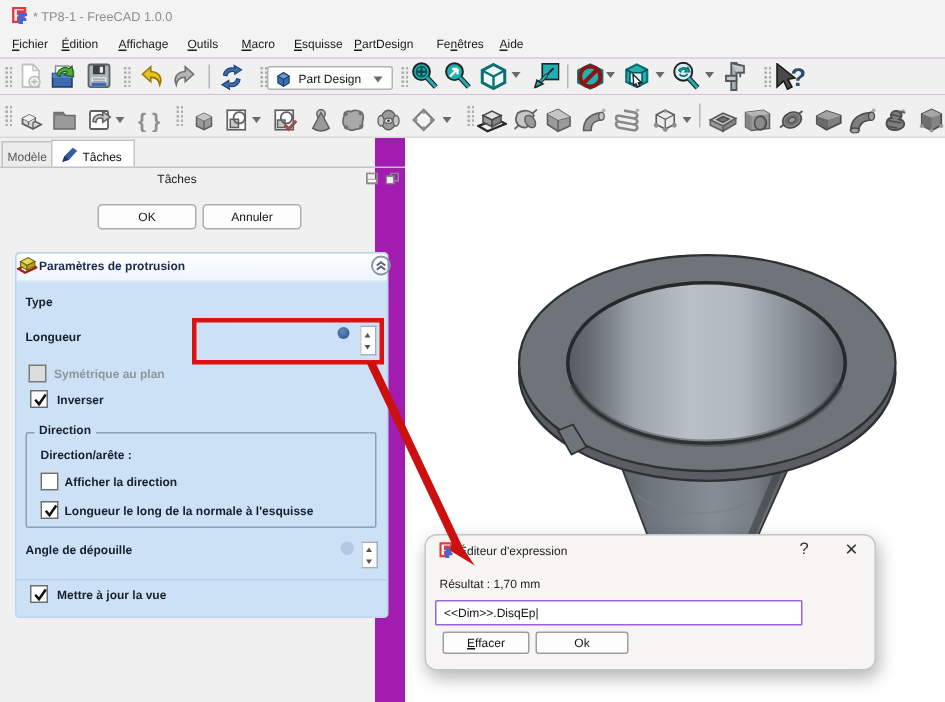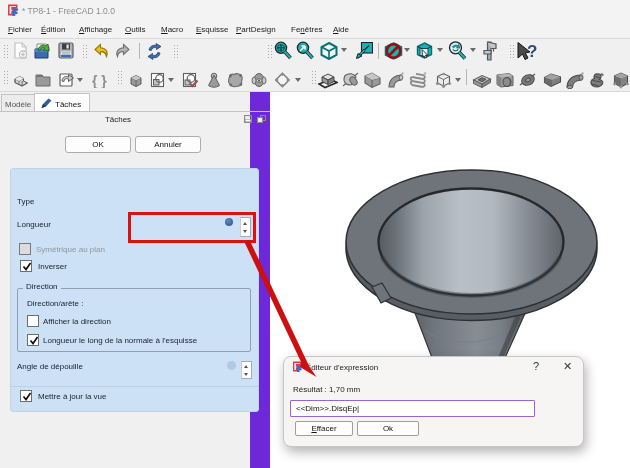--- a/index.html
+++ b/index.html
@@ -1,18 +1,18 @@
 <!DOCTYPE html>
 <html><head>
 <meta charset="utf-8">
 <style>
 * { margin:0; padding:0; box-sizing:border-box; }
 html,body { width:630px; height:468px; overflow:hidden; }
 body { font-family:"Liberation Sans", sans-serif; font-size:8px; color:#1a1a1a; }
-#app { position:absolute; top:0; left:0; width:630px; height:468px; background:#6d28d9; }
+#app { position:absolute; top:0; left:0; width:630px; height:468px; background:#a21caf; }
 .abs { position:absolute; }
 
 
 #titlebar { position:absolute; top:0; left:0; width:630px; height:20px; background:#f3f3f3; }
 #titletext { position:absolute; left:22px; top:6px; color:#8d8d8d; font-size:8.5px; }
 
 
 #menubar { position:absolute; top:20px; left:0; width:630px; height:19px; background:#f3f3f3; border-bottom:1px solid #dadada; }
 .menu { position:absolute; top:5px; font-size:8px; color:#1a1a1a; }
 .menu u { text-decoration:underline; }
@@ -41,21 +41,21 @@
 
 #tasktitle { position:absolute; top:20px; left:0; width:270px; height:16px; }
 #tasktitle .t { position:absolute; left:0; width:236px; text-align:center; top:3px; font-size:8px; color:#222; }
 
 .btn { position:absolute; background:#fdfdfd; border:1px solid #adadad; border-radius:3px; text-align:center; font-size:8px; color:#111; }
 
 
 #bluepanel { position:absolute; left:10px; top:76px; width:249px; height:244px; background:#cde1f6; border:1px solid #bcd4ee; border-radius:3px; }
 #bphead { position:absolute; left:0; top:0; width:247px; height:19px; background:linear-gradient(#ffffff,#edf4fc); border-bottom:1px solid #dcebf8; border-radius:3px 3px 0 0; }
 #bphead b { position:absolute; left:15px; top:4px; font-size:8px; color:#1b2a4a; }
-.lbl { position:absolute; font-size:8px; color:#16202e; }
+.lbl { position:absolute; font-size:8px; color:#16202e;font-weight:bold; }
 .combo { position:absolute; background:#fff; border:1px solid #9daebe; border-radius:2px; font-size:8px; color:#111; }
 .combo span { position:absolute; left:6px; top:3.5px; }
 .combo .ca { position:absolute; right:6px; top:7px; width:0; height:0; border-left:2.8px solid transparent; border-right:2.8px solid transparent; border-top:3.2px solid #8a8a8a; }
 .check { position:absolute; width:12px; height:12px; background:#fff; border:1px solid #6e6e6e; }
 .check.dis { background:#dcdcdc; border-color:#7a7a7a; }
 .check svg { position:absolute; left:0px; top:0px; }
 .spinfield { position:absolute; background:#fff; border:1px solid #9daebe; border-radius:2px 0 0 2px; font-size:8px; color:#111; }
 .spinfield span { position:absolute; left:7px; top:5px; }
 .spinbtns { position:absolute; background:#fff; border:1px solid #9daebe; border-left:1px solid #c6cdd5; }
 .spinbtns .up, .spinbtns .dn { position:absolute; left:0; width:100%; height:50%; }
@@ -191,20 +191,29 @@
           <path d="M1 9.5 L8 9.5 L8 13 L1 13 Z" fill="#c2c7cb" stroke="#53585c" stroke-width="1.2"></path>
           <path d="M10.5 7.5 L10.5 10.5" stroke="#53585c" stroke-width="1.2"></path>
         </svg>
         <div class="grip" style="left:509px;top:5px"></div>
         <svg class="abs" style="left:516px;top:3px" width="28" height="18" viewBox="0 0 28 18">
           <path d="M2 0.5 L2 16 L6.5 12 L9 17.5 L12 16 L9.3 10.8 L14 10 Z" fill="#4a4a4a" stroke="#141414" stroke-width="1"></path>
           <text x="11" y="15" font-family="Liberation Sans" font-size="17" font-weight="bold" fill="#2c4a78">?</text>
         </svg>
       </div>
     <div class="grip" style="left:173px;top:5px"></div>
+    <div id="wbcombo">
+      <svg class="abs" style="left:4px;top:2px" width="12" height="12" viewBox="0 0 16 16">
+        <path d="M3 5 L8 2 L13 5 L13 11 L8 14 L3 11 Z" fill="#3d6fb4" stroke="#1d3d6d" stroke-width="1"></path>
+        <path d="M3 5 L8 8 L13 5 L8 2 Z" fill="#6b9bd2" stroke="#1d3d6d" stroke-width="1"></path>
+        <path d="M8 8 L8 14" stroke="#1d3d6d" stroke-width="1"></path>
+      </svg>
+      <span>Part Design</span>
+      <div class="dd" style="right:6px;top:6px;position:absolute"></div>
+    </div>
     <div class="grip" style="left:267px;top:5px"></div>
   </div>
 
   <div id="toolbar2">
     <div class="grip" style="left:3px;top:7px"></div>
     <div class="grip" style="left:117px;top:7px"></div>
     <div class="grip" style="left:311px;top:7px"></div>
     <div class="tsep" style="left:466px;top:6px"></div>
     <div id="t2icons">
         <svg class="abs" style="left:13px;top:9px" width="16" height="16" viewBox="0 0 16 16">
@@ -370,20 +379,33 @@
       <svg class="abs" style="left:257px;top:3px" width="9" height="8" viewBox="0 0 9 8">
           <rect x="3.5" y="0.5" width="5" height="5" fill="none" stroke="#8a8a8a" stroke-width="1.1"></rect>
           <rect x="0.5" y="2.5" width="5" height="5" fill="#f0f0f0" stroke="#8a8a8a" stroke-width="1.1"></rect>
         </svg>
     </div>
 
     <div class="btn" style="left:65px;top:44px;width:66px;height:17px;line-height:16px">OK</div>
     <div class="btn" style="left:135px;top:44px;width:66px;height:17px;line-height:16px">Annuler</div>
 
     <div id="bluepanel">
+      <div id="bphead">
+        <svg class="abs" style="left:0px;top:1px" width="14" height="14" viewBox="0 0 16 16">
+          <path d="M1.5 10.5 L6.5 13.5 L15 9.5 L10 6.5 Z" fill="none" stroke="#9e1c1c" stroke-width="1.8"></path>
+          <path d="M3 5 L8 8 L14 5 L9 2 Z" fill="#ead74e" stroke="#6e5e10" stroke-width="0.8"></path>
+          <path d="M3 5 L3 8.5 L8 11.5 L8 8 Z" fill="#d5bd2b" stroke="#6e5e10" stroke-width="0.8"></path>
+          <path d="M8 8 L8 11.5 L14 8.5 L14 5 Z" fill="#b9a019" stroke="#6e5e10" stroke-width="0.8"></path>
+        </svg>
+        <b>Paramètres de protrusion</b>
+        <svg class="abs" style="left:236px;top:1px" width="14" height="14" viewBox="0 0 14 14">
+          <circle cx="7" cy="7" r="6" fill="none" stroke="#8a93a0" stroke-width="1.2"></circle>
+          <path d="M4.2 7 L7 4.8 L9.8 7 M4.2 9.8 L7 7.6 L9.8 9.8" fill="none" stroke="#5a6470" stroke-width="1.3"></path>
+        </svg>
+      </div>
 
       <div class="lbl" style="left:6px;top:28px">Type</div>
 
       <div class="lbl" style="left:6px;top:51px">Longueur</div>
 
       <div class="lbl" style="left:25px;top:76px;color:#90959c">Symétrique au plan</div>
       <div class="check dis" style="left:8px;top:74px"></div>
 
       <div class="lbl" style="left:27px;top:93px">Inverser</div>
       <div class="check" style="left:9px;top:91px">

